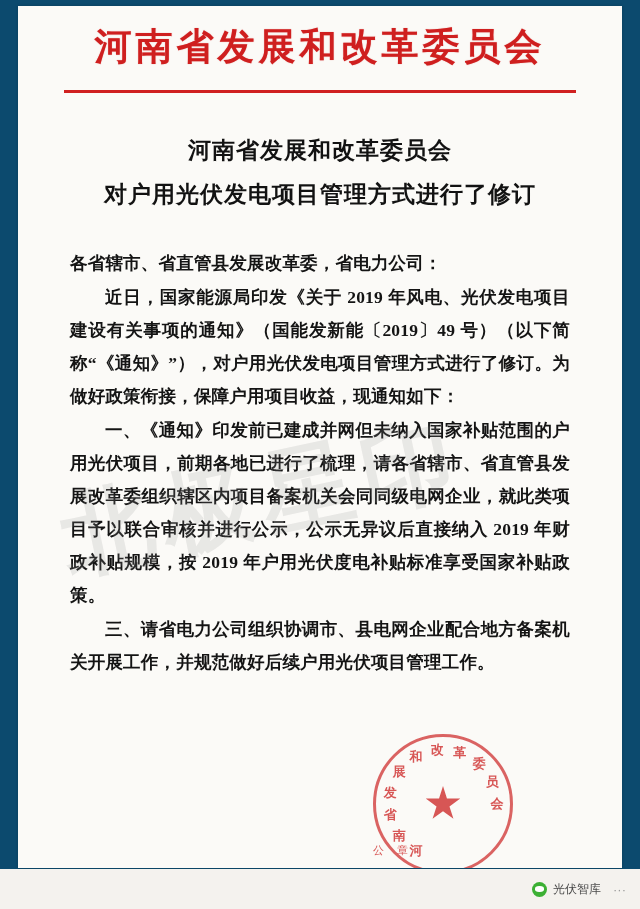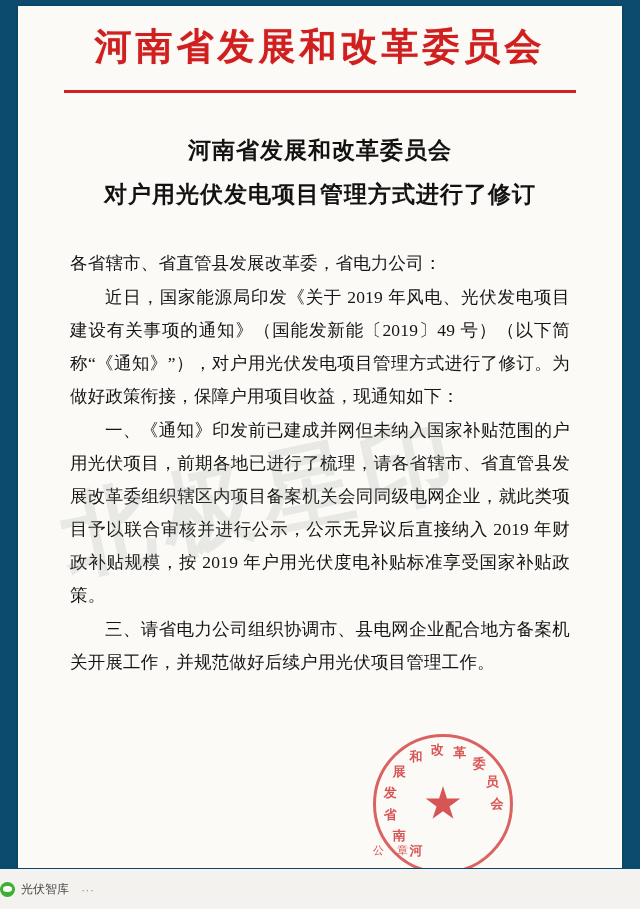--- a/index.html
+++ b/index.html
@@ -67,20 +67,21 @@
     margin: 30px 52px 0 52px;
     color: #141414;
     font-size: 17.5px;
     line-height: 33px;
     text-align: justify;
     text-justify: inter-ideograph;
     letter-spacing: 0.2px;
   }
   .body-text p {
     margin: 0 0 1px 0;
+    font-weight: bold;
   }
   .indent {
     text-indent: 2em;
   }
   
   .watermark {
     position: absolute;
     left: 40px;
     top: 430px;
     font-size: 92px;
@@ -154,20 +155,21 @@
   
   .footer {
     position: absolute;
     left: 0;
     bottom: 0;
     width: 640px;
     height: 40px;
     background: #f4f2ee;
     display: flex;
     align-items: center;
+    justify-content: flex-end;
     padding-right: 14px;
     box-sizing: border-box;
   }
   .footer-brand {
     display: flex;
     align-items: center;
     gap: 6px;
     color: #4a4a4a;
     font-family: "Liberation Sans", sans-serif;
     font-size: 12px;

